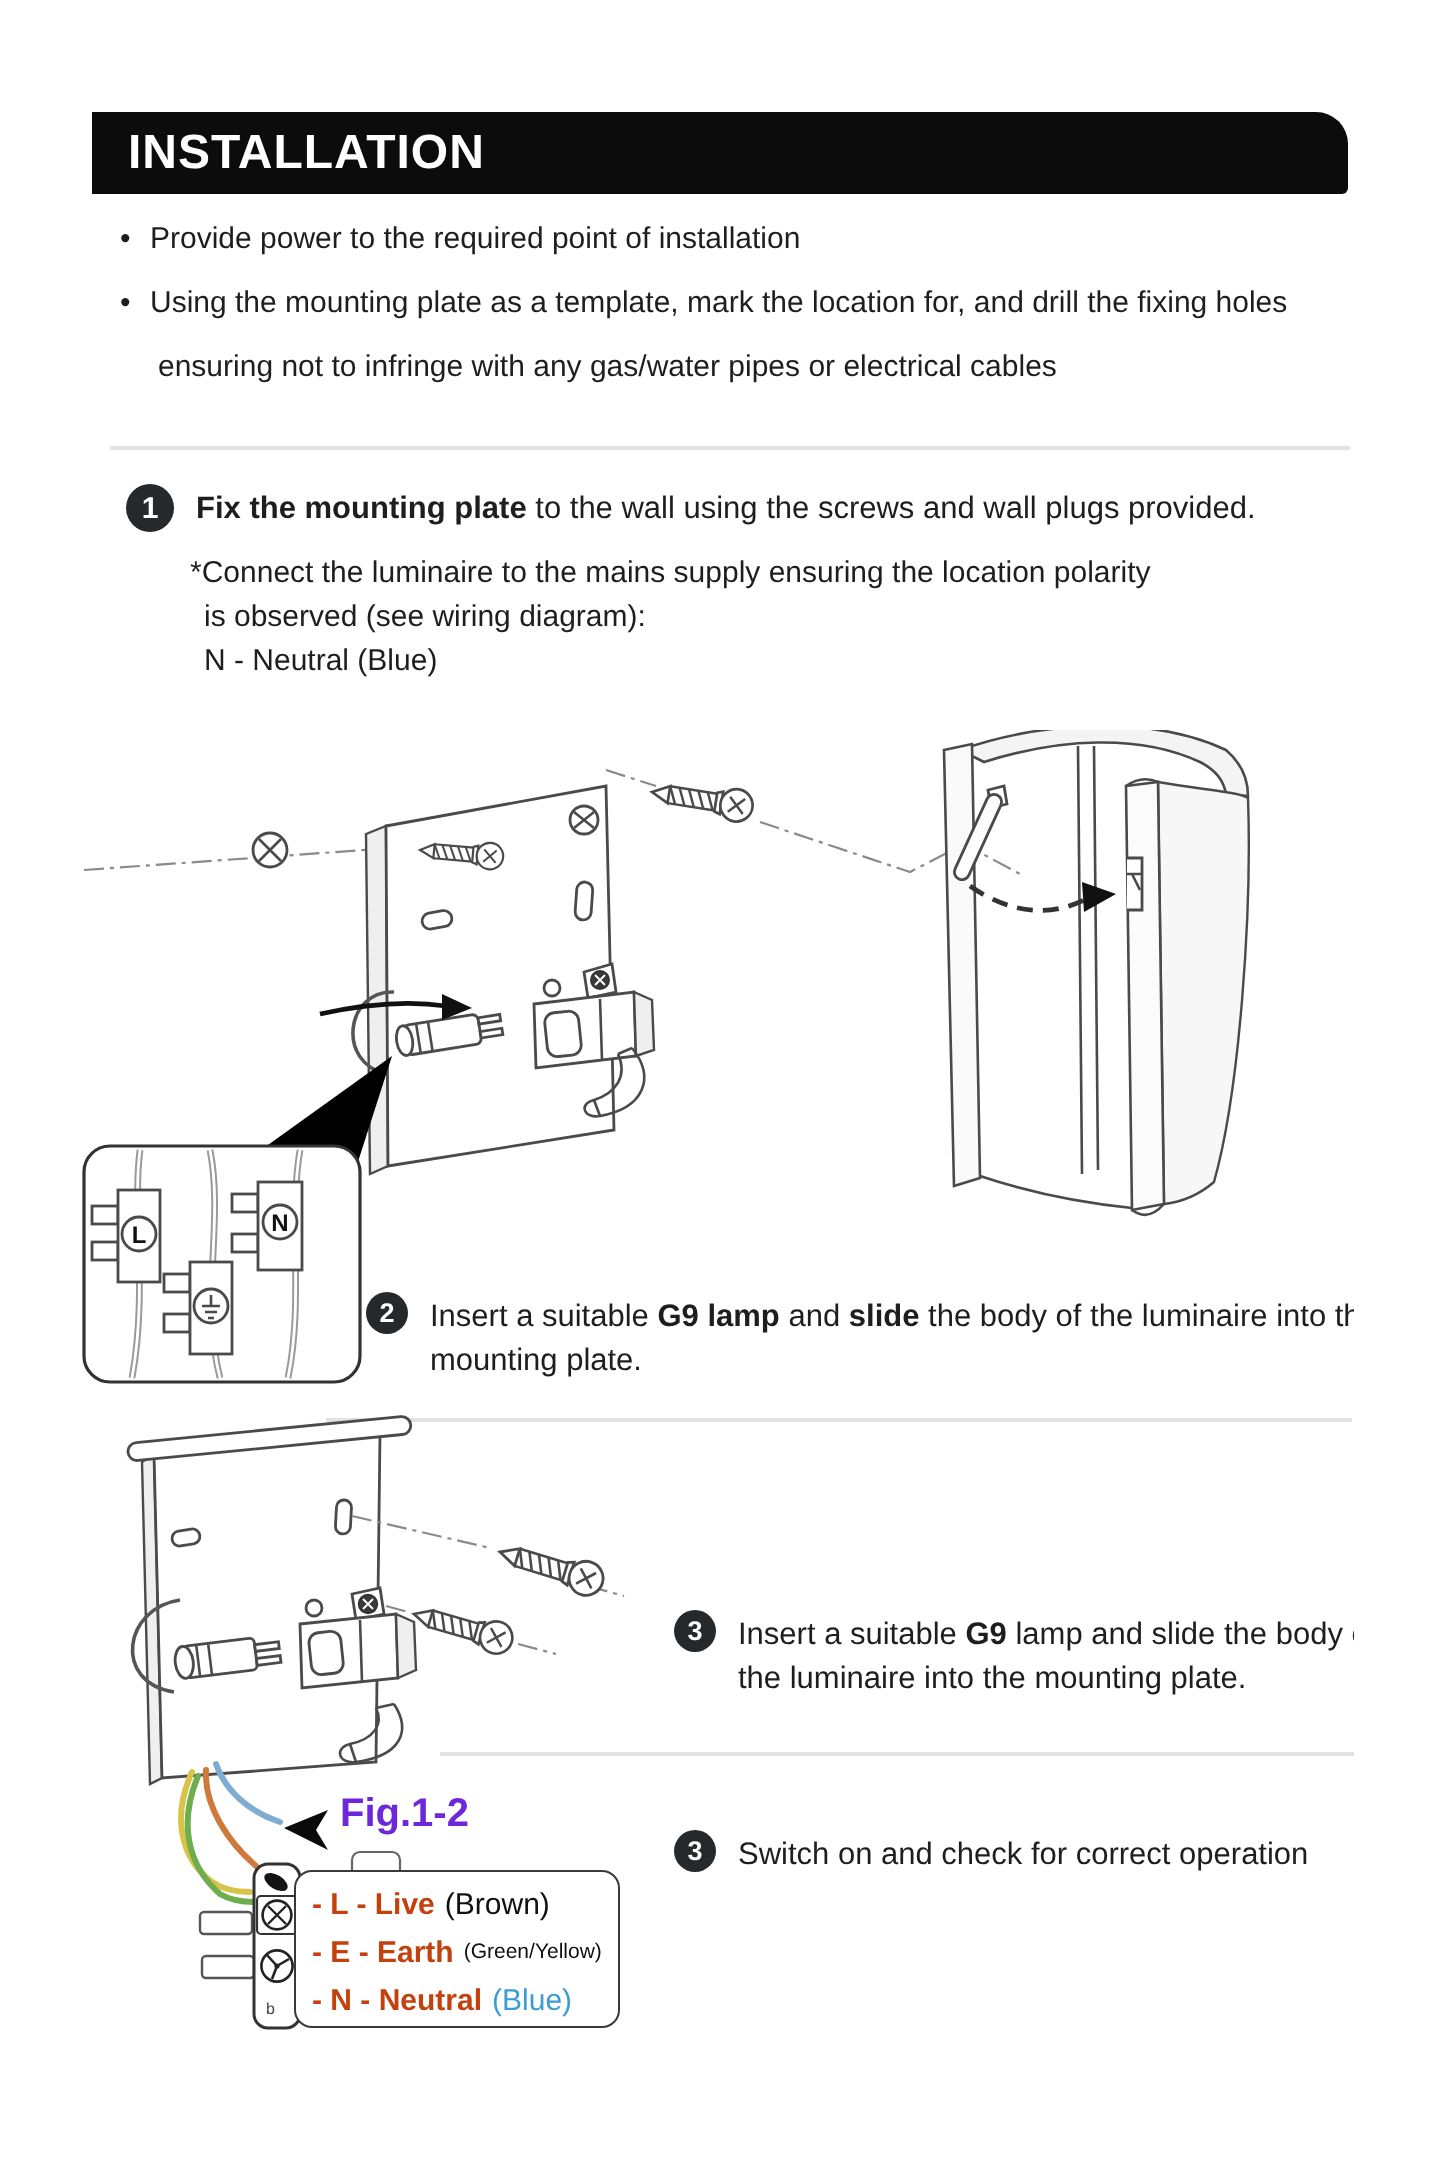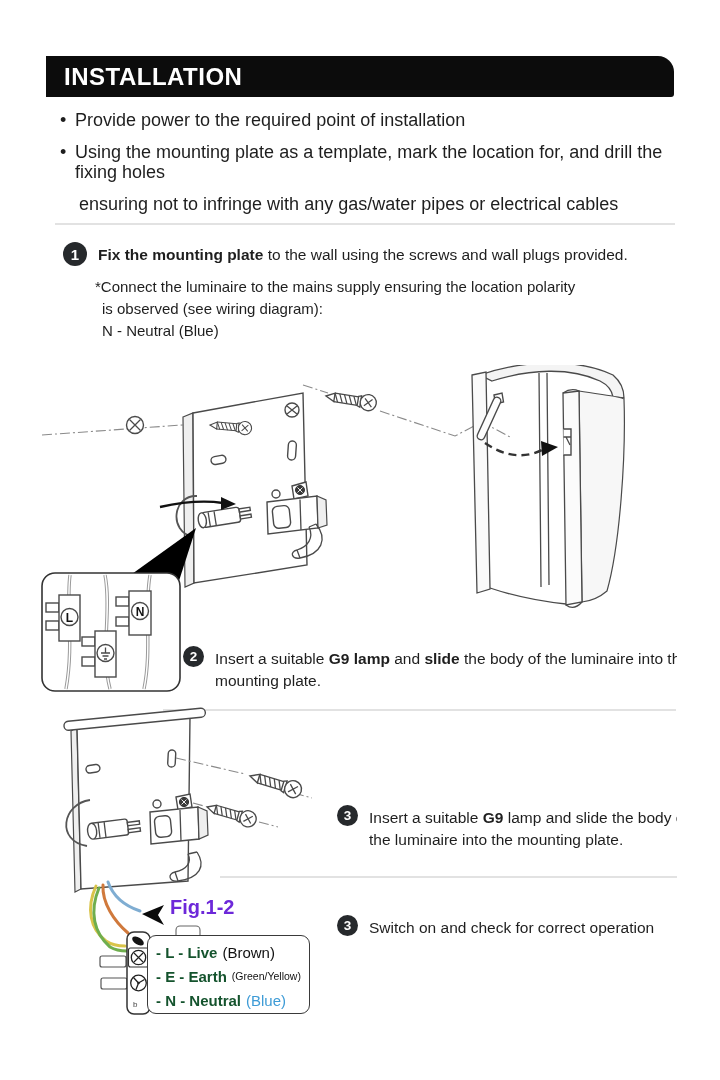--- a/index.html
+++ b/index.html
@@ -5,21 +5,21 @@
   * { margin:0; padding:0; box-sizing:border-box; }
   html,body { background:#ffffff; }
   body { font-family:"Liberation Sans", sans-serif; color:#1e1e1e; }
   .page { position:relative; width:677px; height:1080px; background:#fff; overflow:hidden; }
 
   .header-bar { position:absolute; left:46px; top:56px; width:628px; height:41px;
     background:#0c0c0c; border-radius:0 16px 3px 0; display:flex; align-items:center; padding-left:18px; }
   .header-bar h1 { color:#fff; font-size:24px; font-weight:bold; letter-spacing:.5px; }
 
   .bullets { position:absolute; left:60px; top:110px; width:608px; }
-  .bullet { position:relative; padding-left:15px; font-size:18px; line-height:20px; margin-bottom:12px; }
+  .bullet { position:relative; padding-left:15px; font-size:15px; line-height:20px; margin-bottom:12px; }
   .bullet::before { content:"•"; position:absolute; left:0; top:0; }
   .bullet.nobullet { padding-left:19px; }
   .bullet.nobullet::before { content:""; }
 
   .divider { position:absolute; height:2px; background:#e2e2e2; }
   .d1 { left:55px; top:223px; width:620px; }
   .d2 { left:163px; top:709px; width:513px; }
   .d3 { left:220px; top:876px; width:457px; }
 
   .step-row { position:absolute; display:flex; align-items:flex-start; gap:11px; }
@@ -38,21 +38,21 @@
   .note-line.gap { margin-top:1px; }
 
   .diag-top { position:absolute; left:30px; top:365px; width:660px; height:345px; }
   .diag-bottom { position:absolute; left:40px; top:705px; width:320px; height:320px; }
 
   .fig-label { position:absolute; left:170px; top:896px; font-size:20px; font-weight:bold; color:#6d28d9; }
 
   .legend-box { position:absolute; left:147px; top:935px; width:163px; height:79px;
     background:#fff; border:1.6px solid #3a3a3a; border-radius:9px; padding:4px 0 0 8px; }
   .legend-row { height:24px; display:flex; align-items:center; white-space:nowrap; }
-  .lg-label { font-weight:bold; font-size:15px; color:#14532d; }
+  .lg-label { font-weight:bold; font-size:15px; color:#c2410c; }
   .lg-val { margin-left:5px; font-weight:normal; font-size:15px; color:#111; }
   .lg-val.small { font-size:10.5px; }
   .lg-val.blue { color:#3d9bd6; font-weight:normal; }
 
   svg .ln { stroke:#4a4a4a; stroke-width:1.3; fill:none; }
   svg .face { stroke:#4a4a4a; stroke-width:1.4; fill:#ffffff; }
   svg .shade { stroke:#4a4a4a; stroke-width:1.2; fill:#efefef; }
   svg .dashdot { stroke:#8a8a8a; stroke-width:1.1; fill:none; stroke-dasharray:10 3 2 3; }
   svg text.tlabel { font-family:"Liberation Sans",sans-serif; font-weight:bold; font-size:12px; fill:#111; }
 </style>

